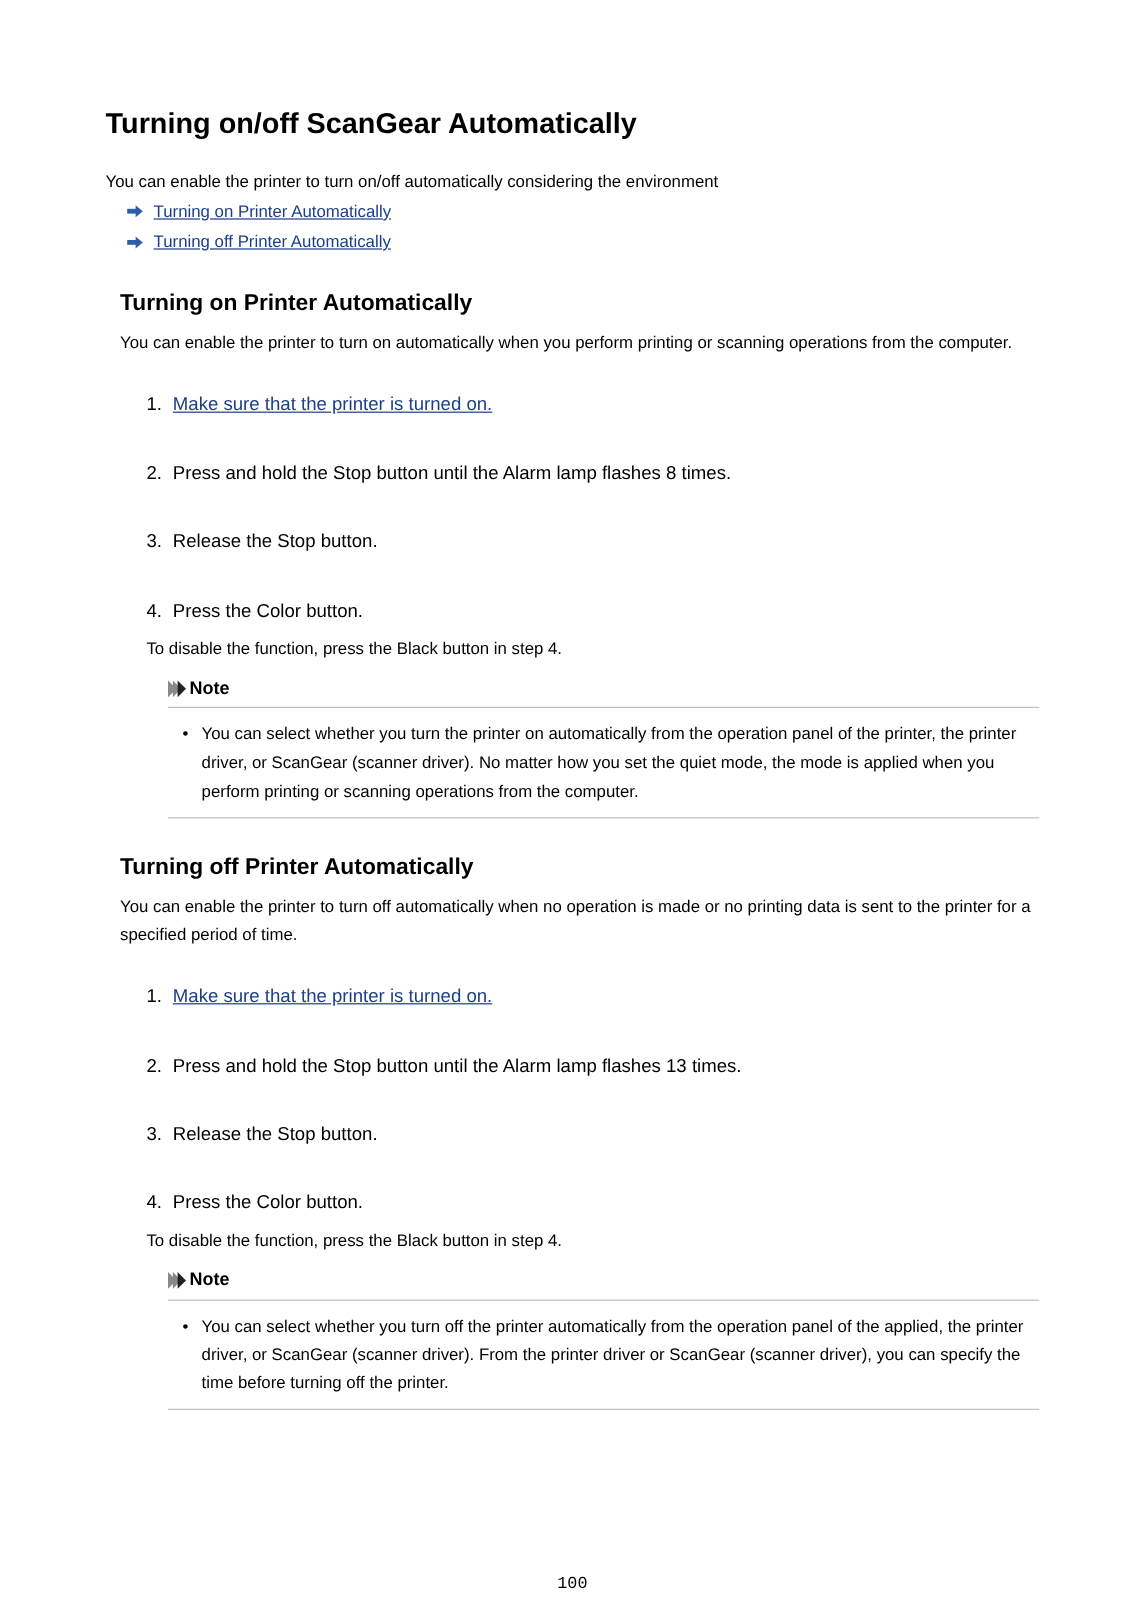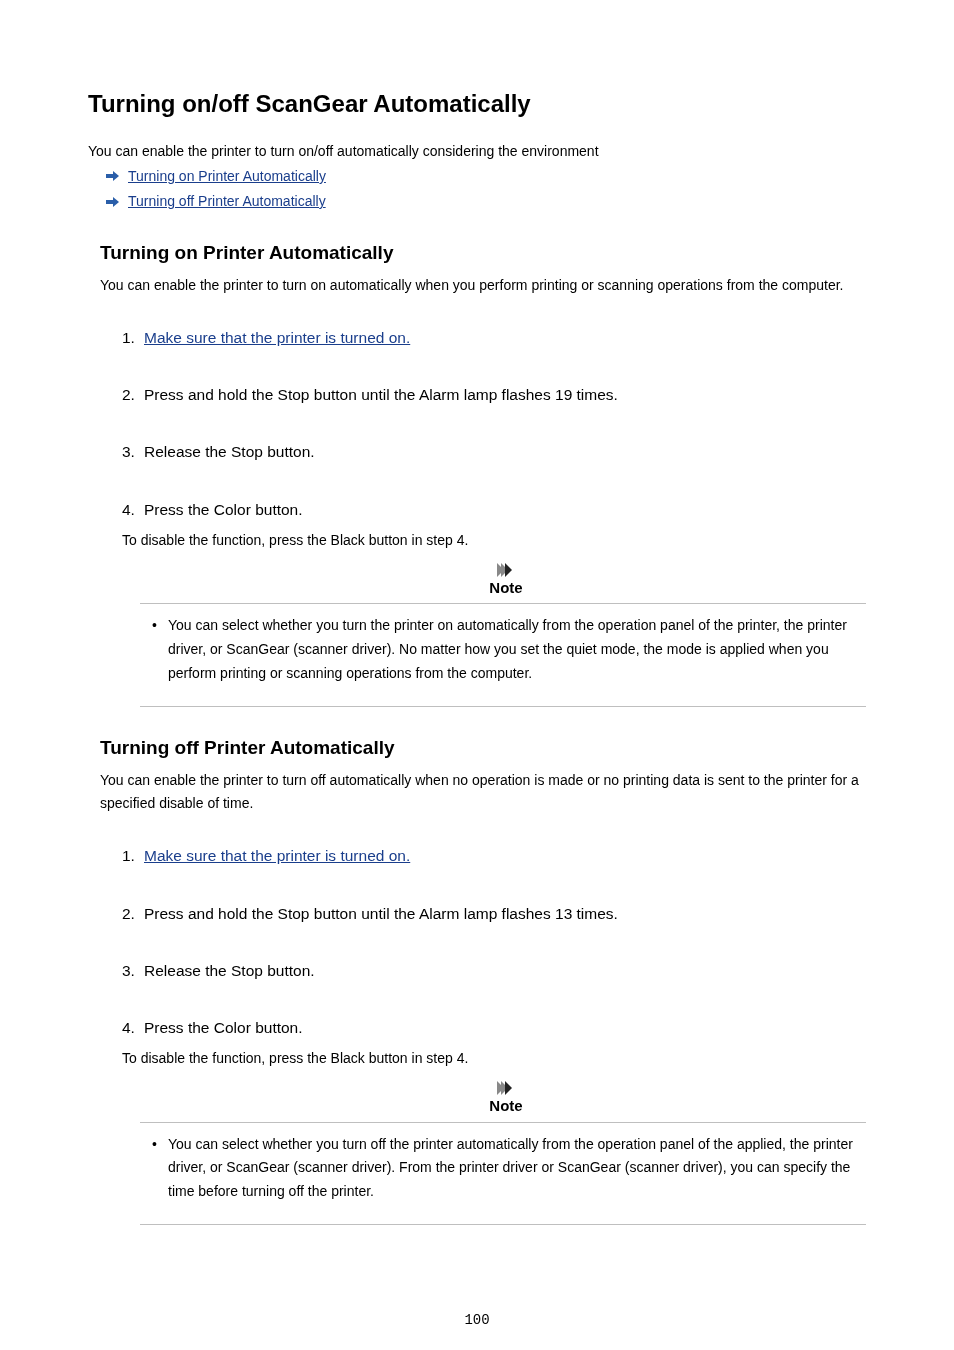--- a/index.html
+++ b/index.html
@@ -44,35 +44,34 @@
   .step-num { flex: 0 0 22px; padding-right: 6px; }
   .step-body { flex: 1; }
   .strong { font-weight: normal; }
 
   .note-box { margin-left: 18px; margin-top: 6px; }
   .note-header {
     display: flex; align-items: center;
     border-bottom: 1px solid #bfbfbf;
     padding-bottom: 4px;
     margin-bottom: 10px;
-    flex-direction: column;
   }
   .note-label { font-weight: bold; font-size: 15px; margin-left: 6px; }
   .chevrons { display: inline-flex; height: 14px; align-items: center;}
   .chev {
     display: inline-block; width: 0; height: 0;
     border-top: 7px solid transparent;
     border-bottom: 7px solid transparent;
     border-left: 7px solid #888;
     margin-right: -3px;
   }
   .chev.dark { border-left-color: #222; }
   .note-body {
     border-bottom: 1px solid #bfbfbf;
-    padding-bottom: 20px;
+    padding-bottom: 9px;
     font-size: 14px; line-height: 1.7;
   }
   .note-body ul { list-style: none; padding-left: 18px; }
   .note-body li { position: relative; padding-left: 10px; }
   .note-body li::before {
     content: "•"; position: absolute; left: -6px; top: 0;
   }
   .page-num {
     position: absolute; bottom: 22px; left: 0; right: 0;
     text-align: center; font-size: 14px; font-family: Liberation Mono, monospace;
@@ -106,21 +105,21 @@
         <span class="step-num">1.</span>
         <span class="step-body">
           <a href="#" class="link">Make sure that the printer is turned on.</a>
         </span>
       </div>
     </li>
     <li>
       <div class="step-row">
         <span class="step-num">2.</span>
         <span class="step-body">
-          <span>Press and hold the </span><span class="strong">Stop</span><span> button until the </span><span class="strong">Alarm</span><span> lamp flashes 19 times.</span>
+          <span>Press and hold the </span><span class="strong">Stop</span><span> button until the </span><span class="strong">Alarm</span><span> lamp flashes 8 times.</span>
         </span>
       </div>
     </li>
     <li>
       <div class="step-row">
         <span class="step-num">3.</span>
         <span class="step-body">
           <span>Release the </span><span class="strong">Stop</span><span> button.</span>
         </span>
       </div>
@@ -150,21 +149,21 @@
               <li>You can select whether you turn the printer on automatically from the operation panel of the printer, the printer driver, or ScanGear (scanner driver). No matter how you set the quiet mode, the mode is applied when you perform printing or scanning operations from the computer.</li>
             </ul>
         </div>
       </div>
     </li>
   </ol>
 </div>
 
 <div class="section" style="margin-top:30px;">
   <h2>Turning off Printer Automatically</h2>
-  <p class="para">You can enable the printer to turn off automatically when no operation is made or no printing data is sent to the printer for a specified disable of time.</p>
+  <p class="para">You can enable the printer to turn off automatically when no operation is made or no printing data is sent to the printer for a specified period of time.</p>
 
   <ol class="steps">
     <li>
       <div class="step-row">
         <span class="step-num">1.</span>
         <span class="step-body">
           <a href="#" class="link">Make sure that the printer is turned on.</a>
         </span>
       </div>
     </li>

